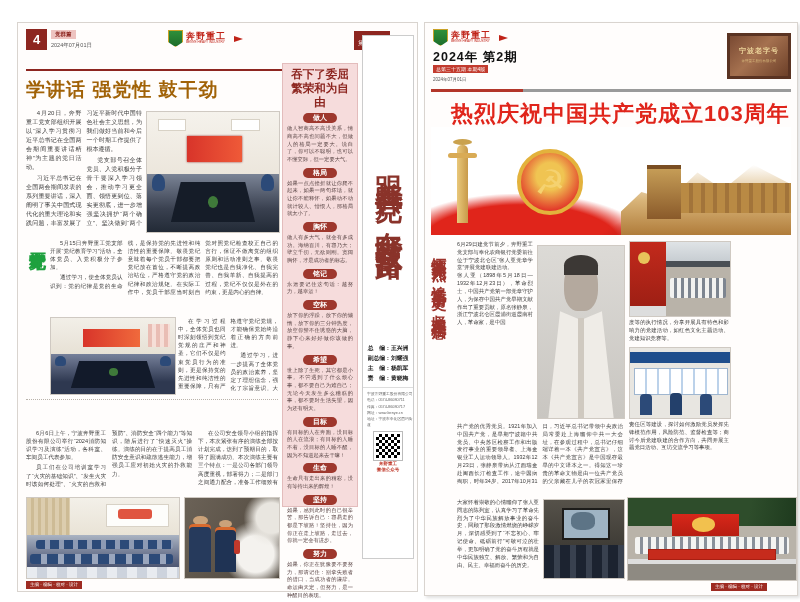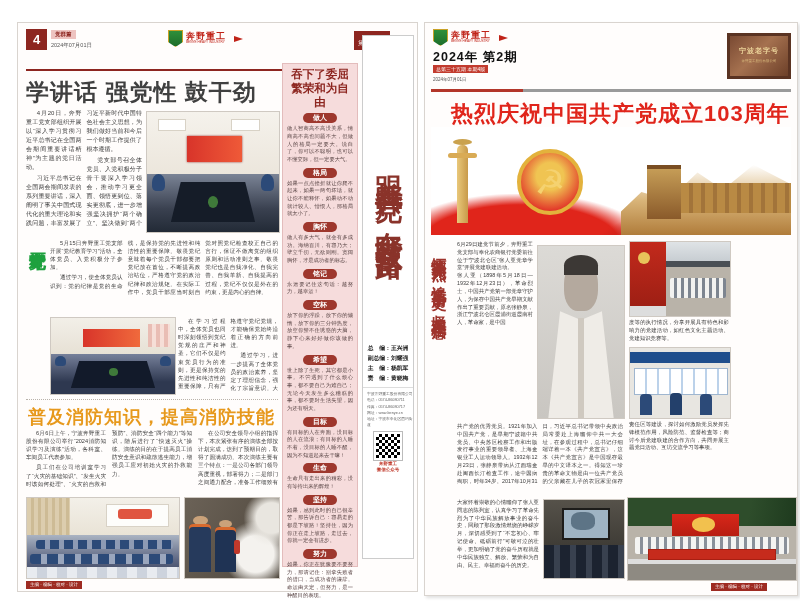--- a/index.html
+++ b/index.html
@@ -24,29 +24,29 @@
           clip-path:polygon(0 0,100% 0,100% 70%,50% 100%,0 70%);border:1px solid #c9a227;}
   .brandtxt{line-height:1;}
   .brandcn{color:#c02318;font-weight:bold;font-size:9px;letter-spacing:1px;}
   .branden{color:#c02318;font-size:3.5px;transform:scale(.9);transform-origin:left;}
   .wing{width:0;height:0;border-left:9px solid #c02318;border-top:3px solid transparent;
         border-bottom:3px solid transparent;margin-left:2px;}
   .issuebox{background:#8d2620;color:#fff;padding:2px 4px;display:flex;align-items:baseline;}
   .issuebox .sm{font-size:6px;} .issuebox .bg{font-size:13px;font-weight:bold;margin:0 1px;}
   .redrule{left:8px;top:46px;width:330px;height:2px;background:#8d2620;}
   
-  .h1red{left:8px;top:54px;width:252px;font-size:23px;font-weight:bold;color:#404040;
+  .h1red{left:8px;top:54px;width:252px;font-size:19px;font-weight:bold;color:#a16207;
          letter-spacing:1px;white-space:nowrap;}
   .hgreen{writing-mode:vertical-rl;color:#1fa13f;font-weight:bold;text-align:left;}
   .horange{font-size:18px;font-weight:bold;color:#e7991c;letter-spacing:1px;white-space:nowrap;}
   .vtitle{writing-mode:vertical-rl;font-family:"DejaVu Serif",serif;font-weight:bold;color:#8a332a;}
   .dotted{border-top:1px dotted #b9b2aa;}
   .microbar{background:#9e2b22;color:#fff;font-size:4.5px;line-height:8px;padding:0 4px;white-space:nowrap;}
   
-  #pinkcol{left:264px;top:40px;width:76px;height:504px;background:#f6dcdc;
+  #pinkcol{left:264px;top:40px;width:76px;height:444px;background:#f6dcdc;
            border:1px solid #e3bcbc;padding:4px 4px;box-sizing:border-box;}
   .pk-title{color:#8d2620;font-weight:bold;font-size:11.5px;text-align:center;line-height:1.2;}
   .pill{margin:4px auto 2px auto;width:34px;background:#9e372d;color:#fff;font-size:7px;
         font-weight:bold;text-align:center;border-radius:8px;line-height:10px;}
   .pk-txt{font-size:5.3px;line-height:1.45;text-align:justify;color:#5a4646;}
   
   #strip{left:344px;top:12px;width:52px;height:524px;border:1px solid #ccc;background:#fff;
          box-sizing:border-box;text-align:center;}
   .strip-title{height:300px;margin:8px auto 0 auto;font-size:28px;letter-spacing:5px;line-height:1.1;}
   .credit{font-size:5.8px;color:#222;font-weight:bold;text-align:center;line-height:1.7;}
@@ -133,21 +133,20 @@
     <span style="left:88%;top:50%;width:9%;height:13%;background:#2c4a78;border-radius:50% 50% 30% 30%;"></span>
     <span style="left:47%;top:66%;width:7%;height:10%;background:#3f7a3a;border-radius:50%;"></span>
   </div>
   <div class="abs jt" style="left:160px;top:294px;width:100px;height:76px;column-count:2;column-gap:5px;font-size:5.6px;line-height:1.45;">
     <p>在学习过程中，全体党员也同时深刻领悟到党纪党规的庄严和神圣，它们不仅是约束党员行为的准则，更是保持党的先进性和纯洁性的重要保障，只有严格遵守党纪党规，才能确保党始终沿着正确的方向前进。</p>
     <p>通过学习，进一步提高了全体党员的政治素养，坚定了理想信念，强化了宗旨意识。大家一致表示，要以此次学习为契机，时刻保持清醒头脑，严格遵守党的纪律和规矩，做一名合格的共产党员。（党支部）</p>
   </div>
 
   <div class="abs dotted" style="left:8px;top:376px;width:252px;"></div>
 
-  <div class="abs horange" style="left:10px;top:382px;">普及消防知识，提高消防技能</div>
   <div class="abs jt" style="left:8px;top:406px;width:252px;height:64px;column-count:3;column-gap:6px;font-size:5.6px;line-height:1.45;">
     <p>6月6日上午，宁波奔野重工股份有限公司举行“2024消防知识学习及演练”活动，各科室、车间员工代表参加。</p>
     <p>员工们在公司培训室学习了“火灾的基础知识”、“发生火灾时该如何处理”、“火灾的自救和预防”、消防安全“四个能力”等知识，随后进行了“快速灭火”操练。演练的目的在于提高员工消防安全意识和疏散逃生能力，增强员工应对初始火灾的扑救能力。</p>
     <p>在公司安全领导小组的指挥下，本次紧张有序的演练全部按计划完成，达到了预期目的，取得了圆满成功。本次演练主要有三个特点：一是公司各部门领导高度重视，部署得力；二是部门之间通力配合，准备工作细致有力；三是此次消防知识学习和演练组织得力，宣传有力，实战性强，从而保障了本次演练有效进行。</p>
 
   </div>
   <div class="photo" style="left:8px;top:474px;width:152px;height:80px;">
     <span style="left:0;top:0;width:28%;height:100%;background:repeating-linear-gradient(90deg,#d9c9a8 0 4px,#cbb astuteness 4px 5px,#cbb astuteness 0);background:repeating-linear-gradient(90deg,#dccdae 0 4px,#cdbb95 4px 7px);"></span>
     <span style="left:28%;top:0;width:72%;height:46%;background:linear-gradient(#f3f0e9,#e9e3d6);"></span>
     <span style="left:52%;top:8%;width:40%;height:26%;background:#fdfdfb;border:1px solid #d8d2c6;"></span>

